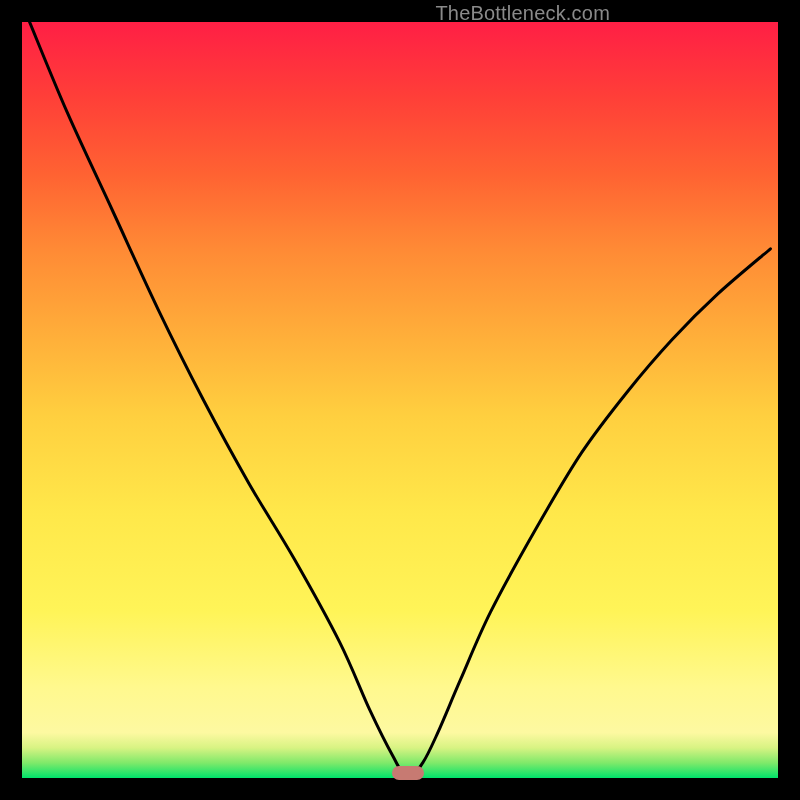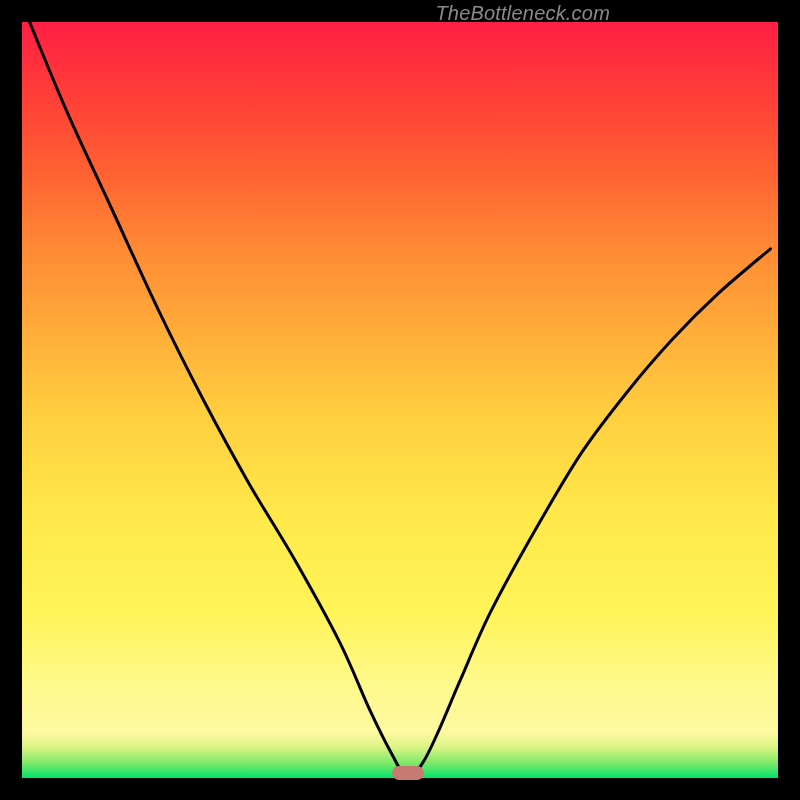--- a/index.html
+++ b/index.html
@@ -9,21 +9,20 @@
     height: 800px;
     background: #000;
     overflow: hidden;
     font-family: Arial, Helvetica, sans-serif;
   }
   .frame {
     position: relative;
     width: 636px;
     height: 800px;
     background: #000;
-    font-style: italic;
   }
   .plot-area {
     position: absolute;
     left: 22px;
     top: 22px;
     width: 756px;
     height: 756px;
     
     background: linear-gradient(
       to top,

